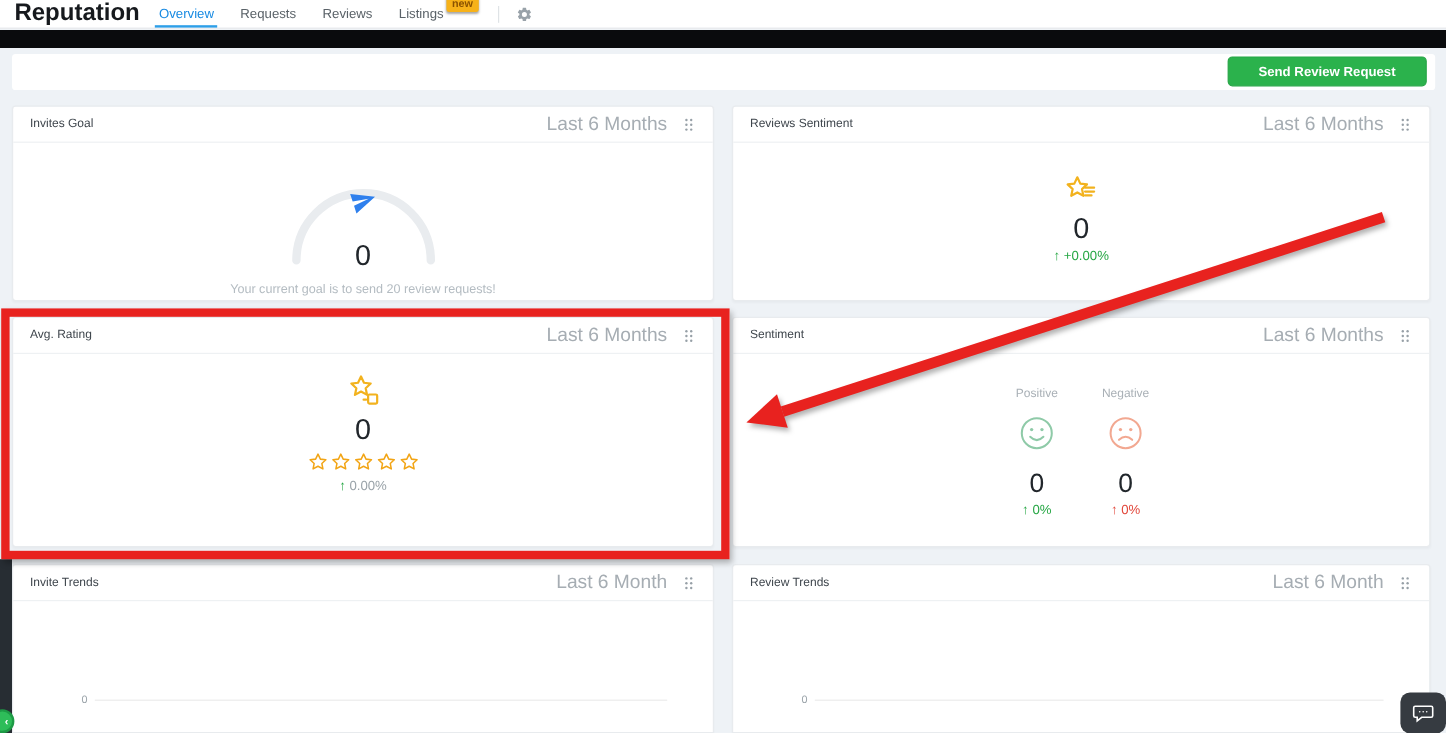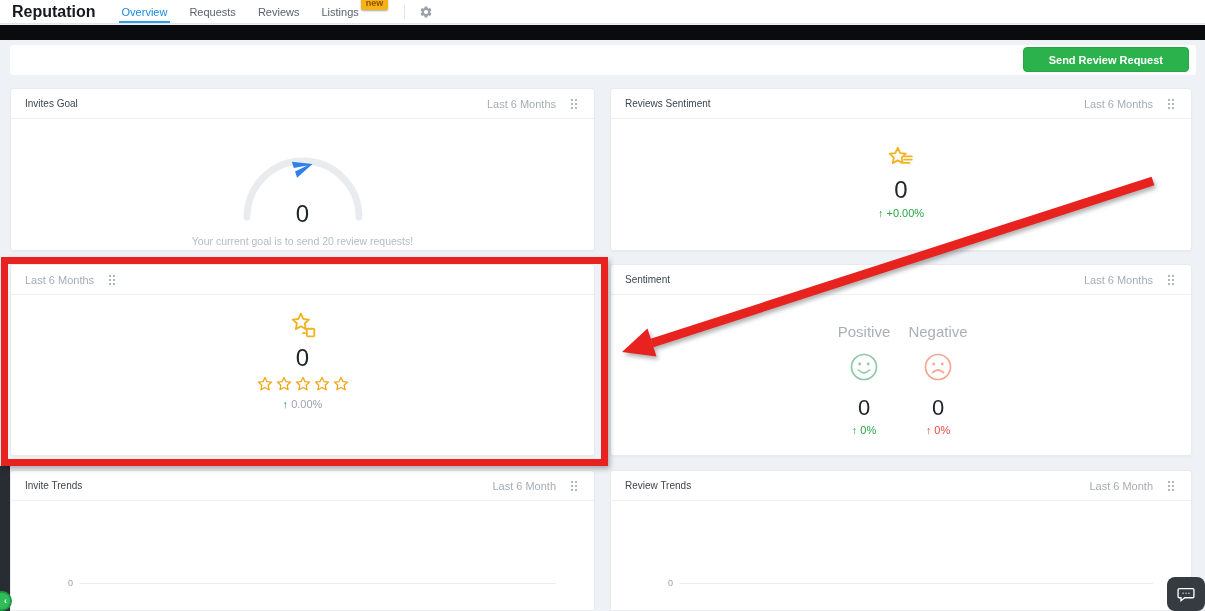--- a/index.html
+++ b/index.html
@@ -2,21 +2,21 @@
 <html><head>
 <meta charset="utf-8">
 <style>
   * { margin:0; padding:0; box-sizing:border-box; }
   html,body { width:1205px; height:611px; overflow:hidden; }
   body { font-family:"Liberation Sans", sans-serif; background:#eef2f6; position:relative; }
 
   
   .navbar { position:absolute; left:0; top:0; width:1205px; height:24px; background:#fff;
             display:flex; align-items:center; padding:0 12px; border-bottom:1px solid #e4e7ea; z-index:5; }
-  .nav-title { font-size:16px; font-weight:bold; color:#16191d; margin-right:26px; }
+  .nav-title { font-size:20px; font-weight:bold; color:#16191d; margin-right:16px; }
   .nav-tabs { display:flex; align-items:center; height:100%; gap:22px; }
   .nav-tab { font-size:11px; color:#5a6268; height:100%; display:flex; align-items:center; position:relative; cursor:pointer; }
   .nav-tab.active { color:#188ae2; }
   .nav-tab.active::after { content:""; position:absolute; left:-3px; right:-3px; bottom:0; height:2px; background:#2d9fe8; }
   .new-badge { font-size:9px; font-weight:bold; color:#8a5200; background:#f7b219; border-radius:2px;
                padding:1px 5px 2px; margin-left:2px; transform:translateY(-8px); box-shadow:0 1px 2px rgba(0,0,0,.35); }
   .nav-divider { width:1px; height:14px; background:#dfe3e6; margin:0 14px 0 16px; }
   .gear { width:14px; height:14px; display:flex; cursor:pointer; }
 
   
@@ -25,42 +25,42 @@
   
   .toolbar { position:absolute; left:10px; top:45px; width:1186px; height:30px; background:#fff; border-radius:3px; }
   .send-btn { position:absolute; right:7px; top:2px; height:25px; background:#2bb24c; border:1px solid #27a546;
               color:#fff; font-size:11px; font-weight:bold; border-radius:4px; padding:0 25px; cursor:pointer;
               font-family:"Liberation Sans", sans-serif; }
 
   
   .card { position:absolute; background:#fff; border:1px solid #e8ebee; border-radius:3px; box-shadow:0 1px 2px rgba(0,0,0,.03); }
   .card-header { height:30px; display:flex; align-items:center; padding:0 14px; border-bottom:1px solid #eef1f3; }
   .card-title { font-size:10px; color:#3e454c; flex:1; }
-  .period { font-size:11px; color:#a6adb3; margin-right:12px; }
+  .period { font-size:16px; color:#a6adb3; margin-right:12px; }
   .kebab { display:grid; grid-template-columns:2px 2px; grid-auto-rows:2px; gap:2px; cursor:pointer; padding:3px; }
   .kebab i { width:2px; height:2px; background:#97a0a7; border-radius:50%; }
 
   .big-val { font-size:24px; color:#21262b; text-align:center; line-height:1.1; }
   .delta { font-size:11px; text-align:center; }
   .green { color:#27a745; } .red { color:#e2493d; } .gray { color:#9aa3a9; }
 
   
   .gauge { position:relative; width:130px; height:72px; margin:30px auto 0; }
   .gauge .plane { position:absolute; left:50%; top:6px; transform:translateX(-50%); }
   .gauge .g-val { position:absolute; left:0; right:0; bottom:-6px; }
   .goal-caption { font-size:10.5px; color:#b4bcc2; text-align:center; margin-top:14px; }
 
   
   .center-stack { display:flex; flex-direction:column; align-items:center; }
   .stars-row { display:flex; gap:3px; margin:5px 0 6px; }
 
   
   .senti-wrap { display:flex; justify-content:center; margin-top:28px; }
   .senti-col { width:74px; display:flex; flex-direction:column; align-items:center; }
-  .senti-label { font-size:15px; color:#a9b0b6; margin-bottom:12px; }
+  .senti-label { font-size:10px; color:#a9b0b6; margin-bottom:12px; }
   .senti-col .big-val { font-size:22px; margin-top:10px; }
   .senti-col .delta { margin-top:4px; }
 
   
   .axis-zero { position:absolute; left:48px; top:107px; width:14px; font-size:9px; color:#9aa3a9; text-align:right; }
   .axis-line { position:absolute; left:68px; right:38px; top:112px; height:1px; background:#ececec; }
 
   
   .anno-rect { position:absolute; left:1px; top:257px; width:607px; height:209px;
                border:7px solid #e8221f; box-shadow:2px 3px 5px rgba(0,0,0,.28); z-index:10; pointer-events:none; }
@@ -150,20 +150,21 @@
     <div class="big-val" style="margin-top:2px;">0</div>
     <div class="delta green" style="margin-top:4px;">
       <span>↑</span>
       <span>+0.00%</span>
     </div>
   </div>
 </div>
 
 <div class="card" style="left:10px; top:264px; width:585px; height:192px;">
   <div class="card-header">
+    <span class="card-title">Avg. Rating</span>
     <span class="period">Last 6 Months</span>
     <span class="kebab">
         <i></i>
         <i></i>
         <i></i>
         <i></i>
         <i></i>
         <i></i>
       </span>
   </div>

